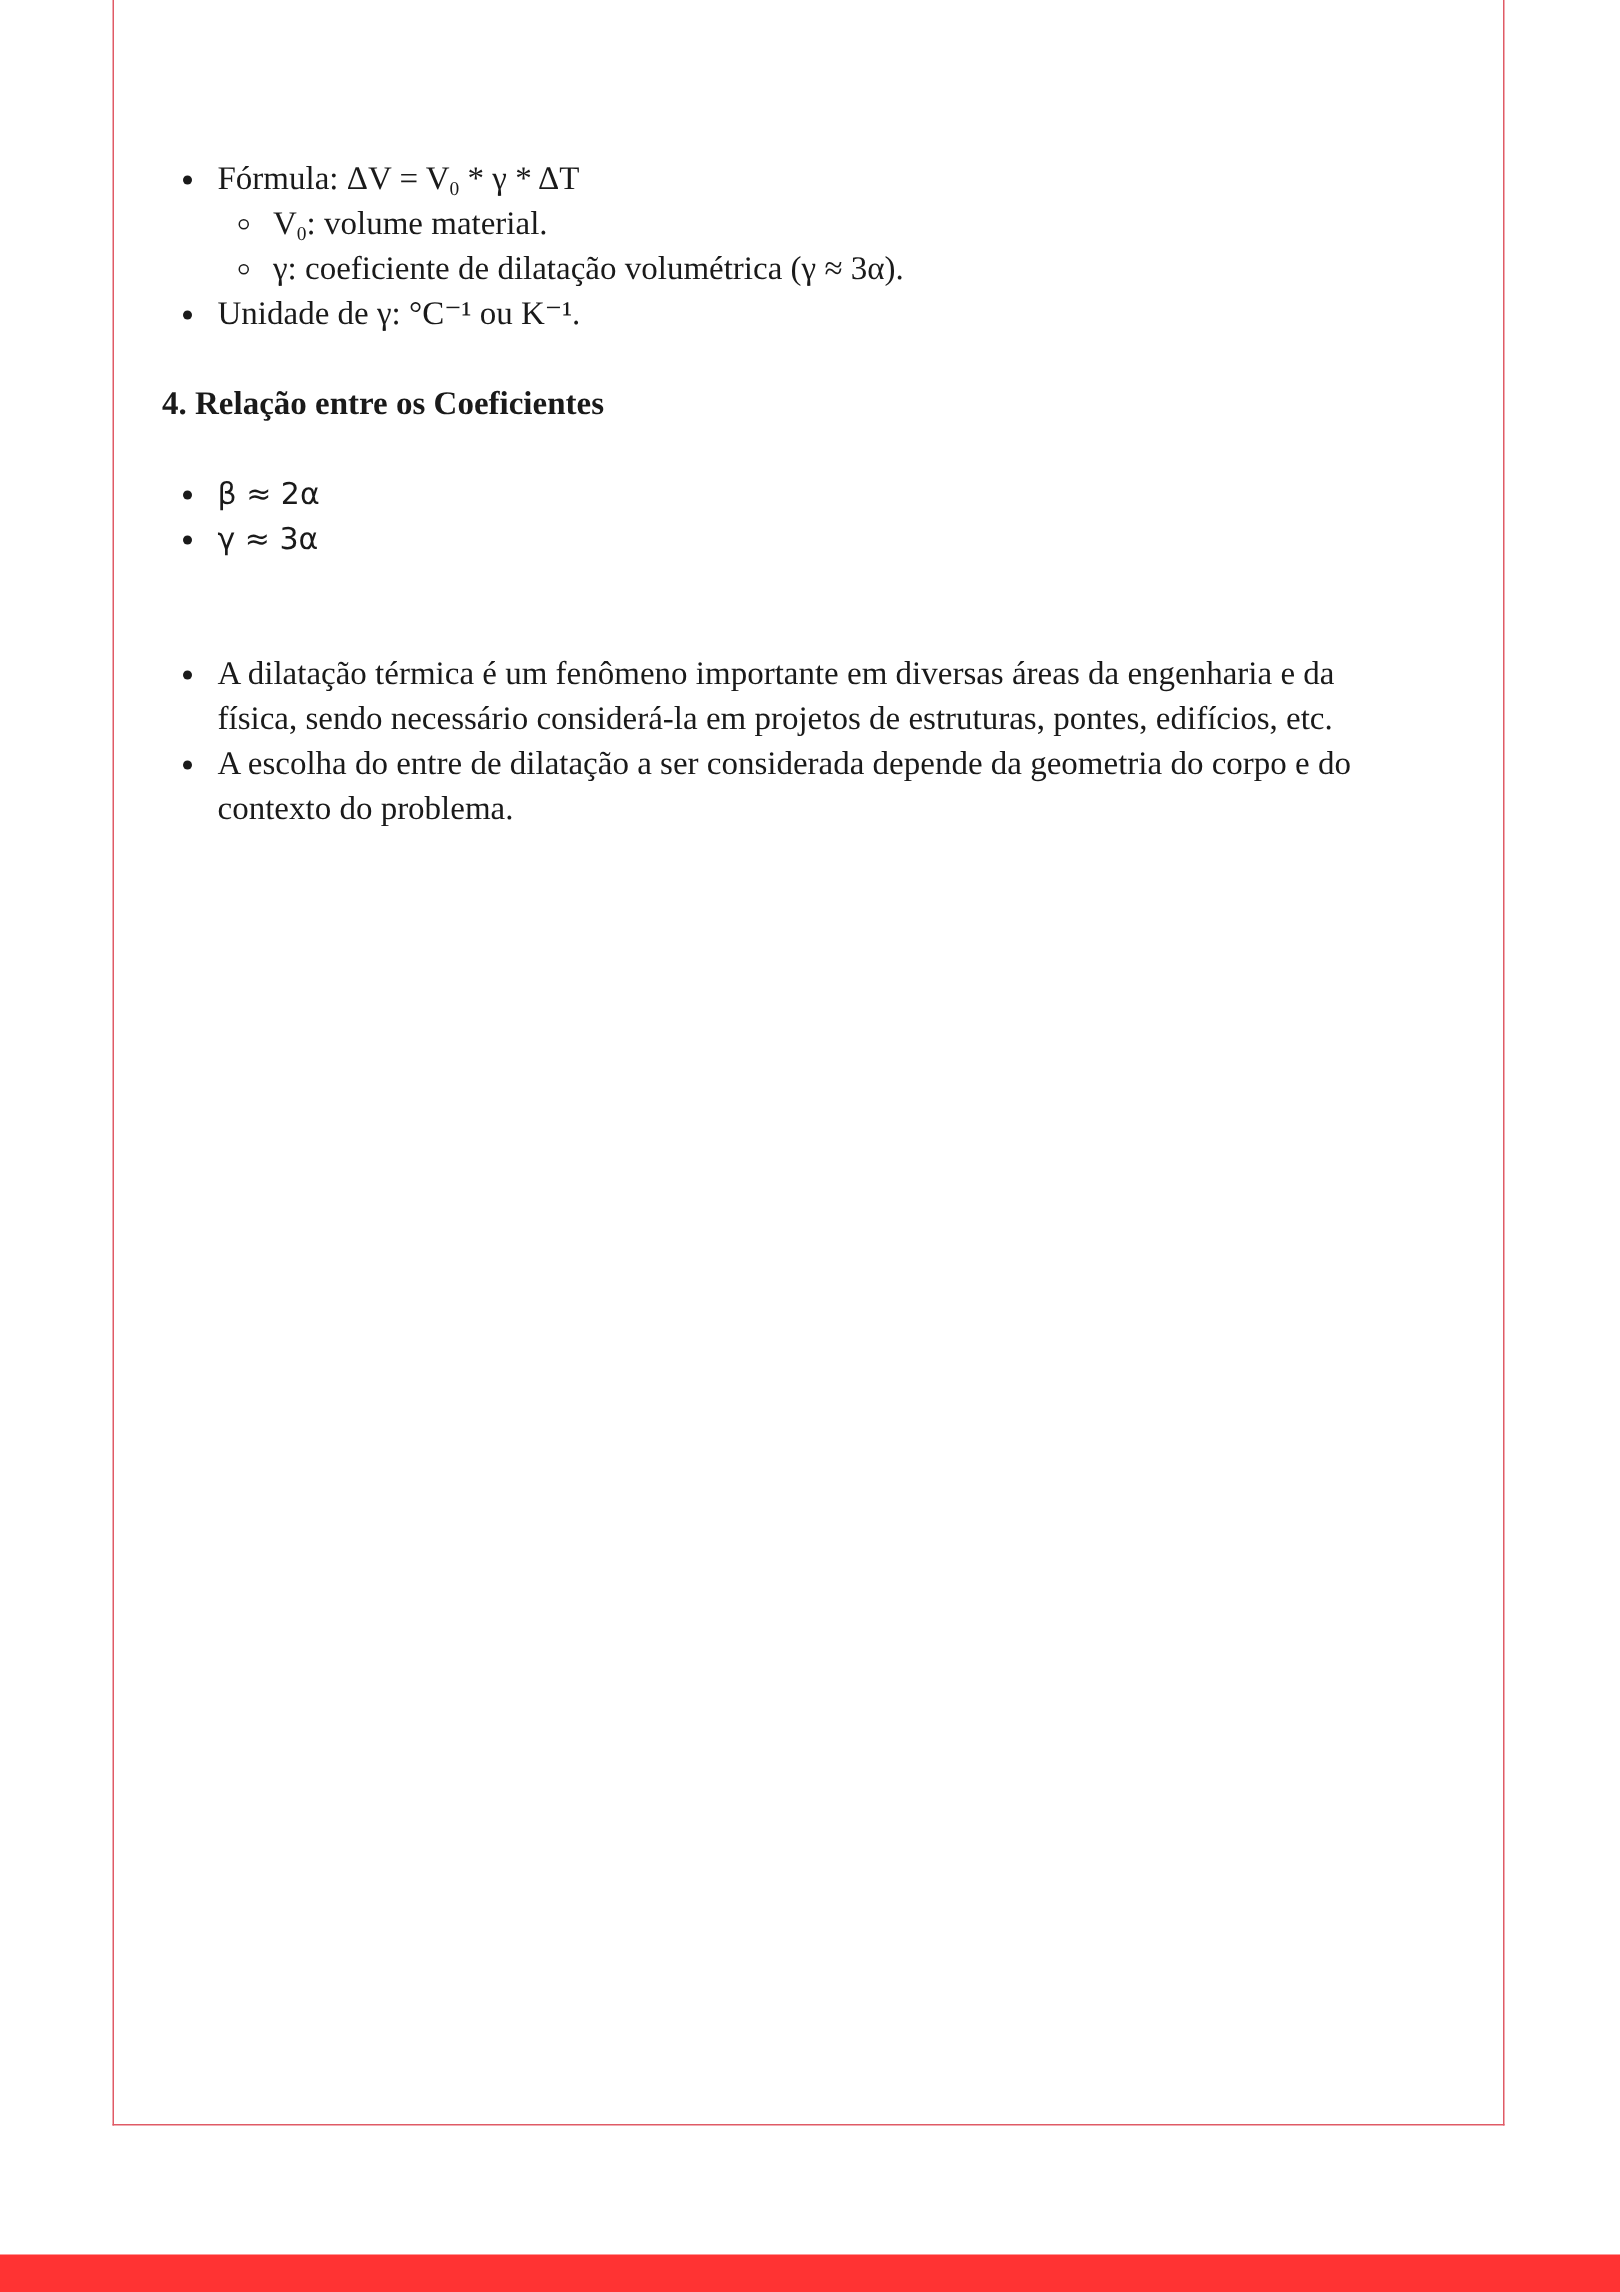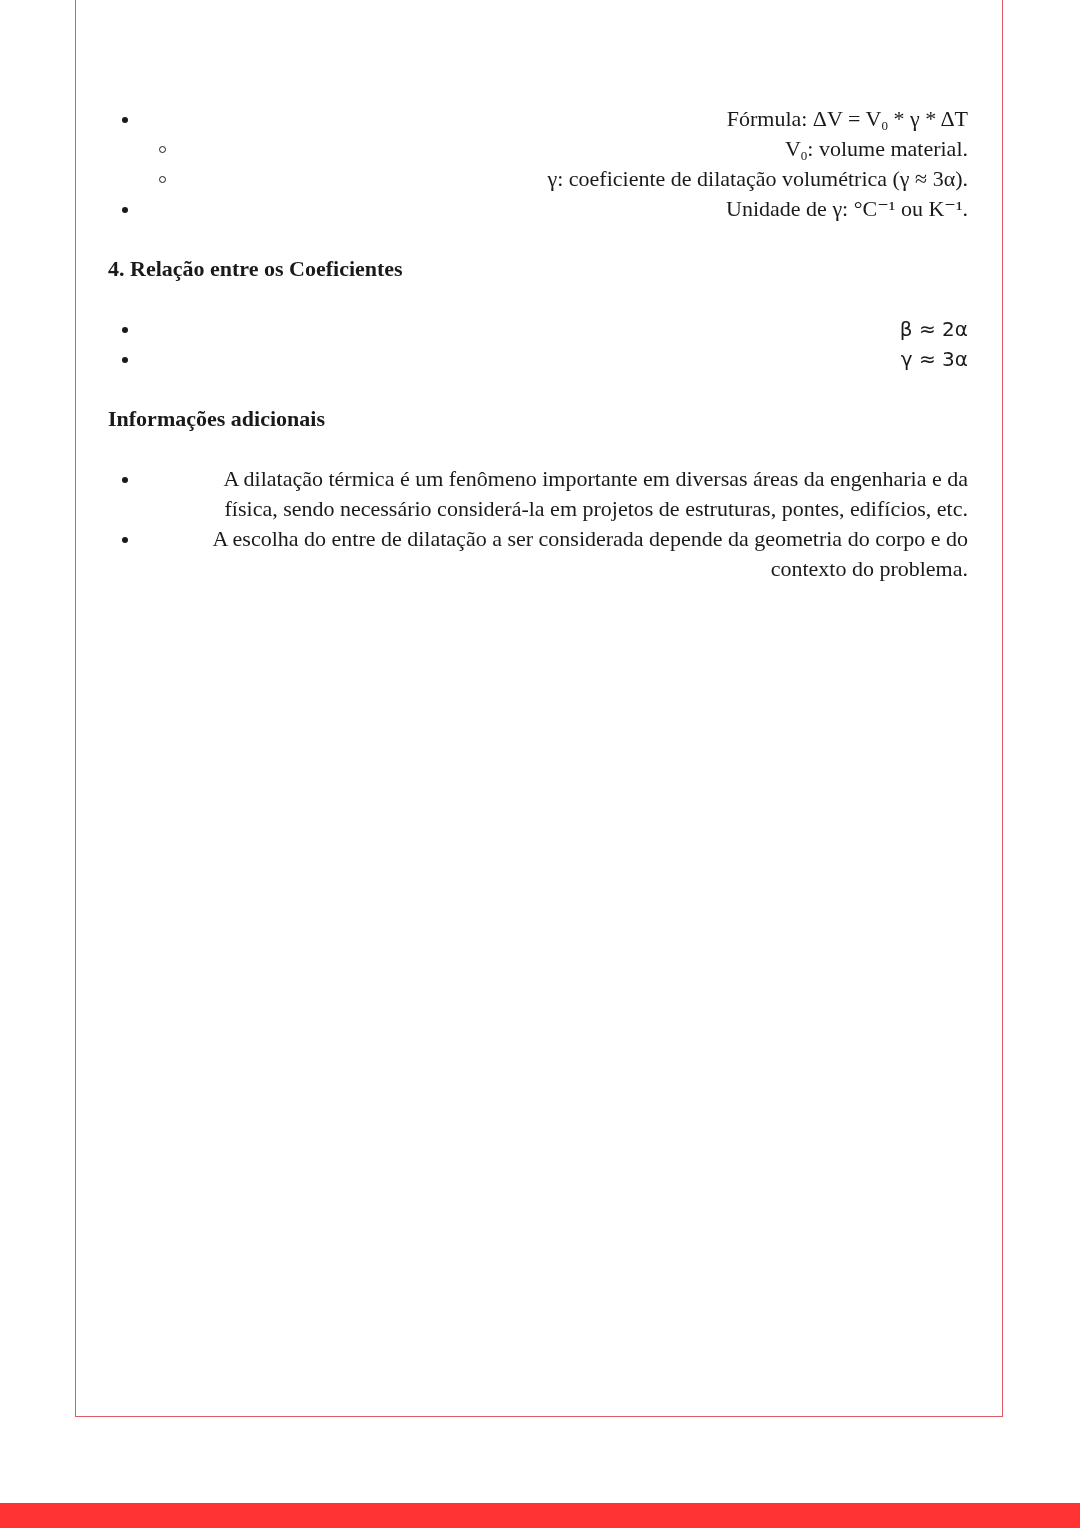--- a/index.html
+++ b/index.html
@@ -33,21 +33,20 @@
       font-size: 22px;
       line-height: 30px;
     }
     ul {
       margin: 0;
       padding: 0;
       list-style: none;
     }
     li {
       position: relative;
-      text-align: right;
     }
     ul.level1 > li {
       padding-left: 37px;
     }
     ul.level1 > li::before {
       content: "";
       position: absolute;
       left: 14px;
       top: 13px;
       width: 6px;
@@ -121,21 +120,20 @@
 
   <div class="gap-after-heading"></div>
 
   <ul class="level1">
     <li><span class="greek">β ≈ 2α</span></li>
     <li><span class="greek">γ ≈ 3α</span></li>
   </ul>
 
   <div class="gap-after-list"></div>
 
-  <div class="heading">Informações adicionais</div>
 
   <div class="gap-after-heading"></div>
 
   <ul class="level1">
     <li>
       <span>A dilatação térmica é um fenômeno importante em diversas áreas da engenharia e da</span><br>
       <span>física, sendo necessário considerá-la em projetos de estruturas, pontes, edifícios, etc.</span>
     </li>
     <li>
       <span>A escolha do entre de dilatação a ser considerada depende da geometria do corpo e do</span><br>

